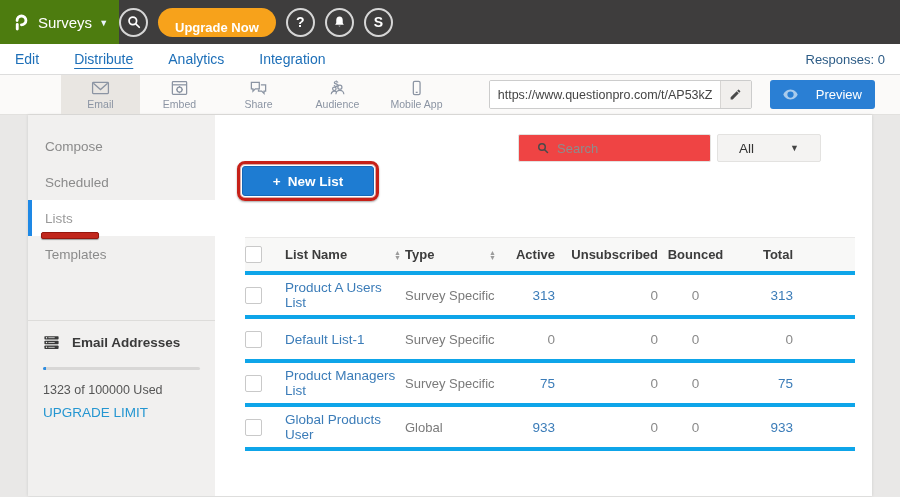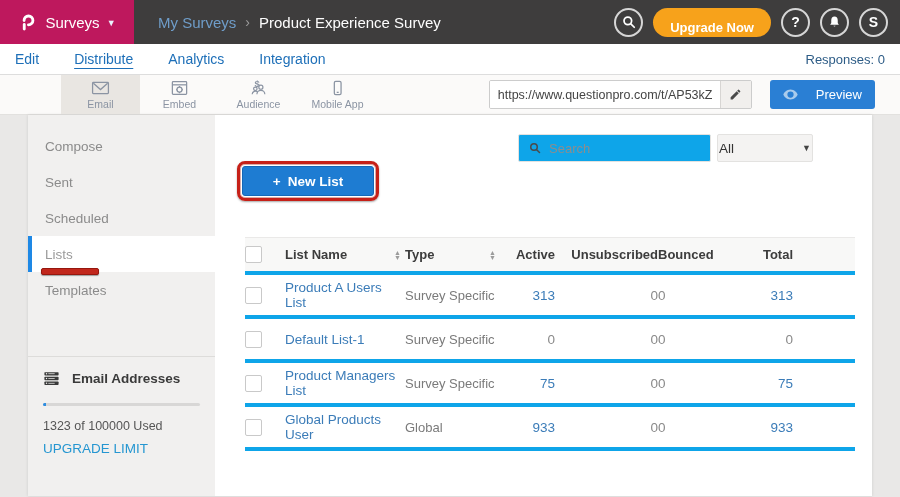--- a/index.html
+++ b/index.html
@@ -1,21 +1,21 @@
 <!DOCTYPE html>
 <html><head>
 <meta charset="utf-8">
 <style>
   * { margin:0; padding:0; box-sizing:border-box; }
   html,body { width:900px; height:497px; overflow:hidden; }
   body { font-family:"Liberation Sans", sans-serif; background:#e9e8e7; }
 
   
   .topbar { height:44px; background:#3e3d3d; display:flex; align-items:stretch; }
-  .logo-block { width:134px; background:#be185d; display:flex; align-items:center; justify-content:center; gap:7px; color:#fff; cursor:pointer; }
+  .logo-block { width:119px; background:#4d7c0f; display:flex; align-items:center; justify-content:center; gap:7px; color:#fff; cursor:pointer; }
   .logo-mark { width:20px; height:20px; }
   .logo-text { font-size:15px; color:#fff; }
   .logo-caret { font-size:9px; color:#eaf3fc; margin-top:1px; }
   .breadcrumb { display:flex; align-items:center; gap:9px; margin-left:24px; font-size:15px; flex:1; min-width:0; }
   .bc-parent { color:#6f9dc9; cursor:pointer; }
   .bc-sep { color:#9b9b9b; font-size:14px; }
   .bc-current { color:#fdfdfd; }
   .topbar-right { display:flex; align-items:center; gap:10px; padding-right:12px; }
   .circle-btn { width:29px; height:29px; border:2px solid #d6d6d6; border-radius:50%; display:flex; align-items:center; justify-content:center; color:#fff; font-size:14px; font-weight:bold; cursor:pointer; background:transparent; flex:0 0 auto; }
   .upgrade-btn { height:29px; padding:12px 17px; border:none; border-radius:15px; background:#f7a21b; color:#fff; font-weight:bold; font-size:13px; cursor:pointer; font-family:inherit; }
@@ -54,62 +54,57 @@
   .email-head svg { width:17px; height:15px; color:#3a3a3a; }
   .usage-bar { margin-top:17px; height:3px; background:#d8d7d6; border-radius:2px; position:relative; overflow:hidden; }
   .usage-fill { position:absolute; left:0; top:0; bottom:0; width:2%; background:#2e8de0; }
   .usage-text { margin-top:13px; font-size:12.5px; color:#555; }
   .upgrade-link { margin-top:8px; font-size:13.5px; color:#2596d1; cursor:pointer; }
 
   
   .main { flex:1; background:#fff; position:relative; }
   .newlist-ring { position:absolute; left:22px; top:46px; border:3px solid #c62018; border-radius:8px; padding:2px; box-shadow:0 1px 2px rgba(0,0,0,0.35), inset 0 0 0 1px rgba(150,20,10,0.35); }
   .newlist-btn { width:132px; height:30px; background:#1e7cd2; border:1px solid #1468b8; border-radius:3px; color:#fff; font-size:13.5px; font-weight:bold; display:flex; align-items:center; justify-content:center; gap:7px; cursor:pointer; font-family:inherit; }
-  .search-box { position:absolute; left:303px; top:19px; width:193px; height:28px; background:#0ea5e9; border:1px solid #e3e2e0; border-radius:2px; display:flex; align-items:center; padding:0 10px; gap:8px; }
+  .search-box { position:absolute; left:303px; top:19px; width:193px; height:28px; background:#ef4444; border:1px solid #e3e2e0; border-radius:2px; display:flex; align-items:center; padding:0 18px; gap:8px; }
   .search-box svg { width:12px; height:12px; color:#4a4a4a; flex:0 0 auto; }
   .search-input { border:none; outline:none; background:transparent; font-size:13px; color:#333; width:100%; font-family:inherit; }
   .search-input::placeholder { color:#8d8d8d; }
-  .filter-dd { position:absolute; left:502px; top:19px; width:96px; height:28px; background:#f4f3f2; border:1px solid #e3e2e0; border-radius:2px; display:flex; align-items:center; justify-content:space-between; padding:0 1px; font-size:13.5px; color:#333; cursor:pointer; }
+  .filter-dd { position:absolute; left:502px; top:19px; width:104px; height:28px; background:#f4f3f2; border:1px solid #e3e2e0; border-radius:2px; display:flex; align-items:center; justify-content:space-between; padding:0 21px; font-size:13.5px; color:#333; cursor:pointer; }
   .dd-caret { font-size:9px; color:#444; }
 
   
   .table { position:absolute; left:30px; top:122px; width:610px; font-size:13.5px; }
   .t-row { display:flex; align-items:center; border-bottom:4px solid #0ea5e9; }
   .t-head { background:#f8f8f7; border-top:1px solid #eae9e8; height:38px; font-weight:bold; color:#3c3c3c; font-size:13px; }
   .t-body-row { height:44px; }
   .c-cb { width:40px; display:flex; align-items:center; }
   .cb { width:17px; height:17px; background:#fff; border:1px solid #c9c9c9; border-radius:2px; cursor:pointer; }
   .c-name { width:120px; display:flex; align-items:center; justify-content:space-between; }
   .c-type { width:95px; display:flex; align-items:center; justify-content:space-between; padding-left:0; }
   .c-num1 { width:55px; text-align:right; }
   .c-num2 { width:103px; text-align:right; }
-  .c-num3 { width:75px; text-align:left; }
+  .c-num3 { width:75px; text-align:center; }
   .c-num4 { width:60px; text-align:right; }
   .sort-ic { display:flex; flex-direction:column; line-height:5px; font-size:7px; color:#9b9b9b; cursor:pointer; padding-right:4px; }
   .link { color:#3b7cb8; cursor:pointer; }
   .t-type-val { color:#7a7a7a; font-size:13px; }
   .num-zero { color:#8a8a8a; }
 </style>
 </head>
 <body>
 
 <div class="topbar">
   <div class="logo-block">
     <svg class="logo-mark" viewBox="0 0 24 24" fill="none" stroke="#fff" stroke-width="3.4" stroke-linecap="round">
       <path d="M7.5 20.5 L7.5 15"></path>
       <path d="M7.3 10.2 A 5.3 5.3 0 1 1 12.5 15.4"></path>
     </svg>
     <span class="logo-text">Surveys</span>
     <span class="logo-caret">▼</span>
   </div>
-  <div class="breadcrumb">
-    <span class="bc-parent">My Surveys</span>
-    <span class="bc-sep">›</span>
-    <span class="bc-current">Product Experience Survey</span>
-  </div>
   <div class="topbar-right">
     <div class="circle-btn">
       <svg width="14" height="14" viewBox="0 0 24 24" fill="none" stroke="#fff" stroke-width="3" stroke-linecap="round">
           <circle cx="10" cy="10" r="6.5"></circle>
           <path d="M15.5 15.5 L21 21"></path>
         </svg>
     </div>
     <button class="upgrade-btn">Upgrade Now</button>
     <div class="circle-btn">
         <span>?</span>
@@ -145,20 +140,27 @@
     <span class="mode-label">Email</span>
   </div>
   <div class="mode-btn">
     <svg viewBox="0 0 24 20" fill="none" stroke="currentColor" stroke-width="1.6">
         <rect x="3" y="2" width="18" height="16" rx="1"></rect>
         <path d="M3 6 L21 6"></path>
         <circle cx="12" cy="12" r="3.2"></circle>
         <path d="M12 7.5 L12 9 M12 15 L12 16.5 M7.8 12 L9 12 M15 12 L16.2 12"></path>
       </svg>
     <span class="mode-label">Embed</span>
+  </div>
+  <div class="mode-btn">
+    <svg viewBox="0 0 24 20" fill="none" stroke="currentColor" stroke-width="1.6">
+        <path d="M3 3 h10 v8 h-5 l-3 3 v-3 h-2 Z"></path>
+        <path d="M15 6 h6 v8 h-2 v3 l-3 -3 h-4 v-2"></path>
+      </svg>
+    <span class="mode-label">Share</span>
   </div>
   <div class="mode-btn">
     <svg viewBox="0 0 24 20" fill="none" stroke="currentColor" stroke-width="1.5">
         <text x="7" y="9" font-size="12" fill="currentColor" stroke="none" font-weight="bold">$</text>
         <circle cx="15" cy="9" r="2.6"></circle>
         <path d="M10 18 a5 5 0 0 1 10 0"></path>
         <circle cx="8" cy="11" r="2.2"></circle>
         <path d="M4 18 a4.2 4.2 0 0 1 7 -3"></path>
       </svg>
     <span class="mode-label">Audience</span>
@@ -187,23 +189,20 @@
     </button>
   </div>
 </div>
 
 <div class="content-wrap">
   <div class="card">
 
     <div class="sidebar">
       <div class="side-item">
           <span>Compose</span>
-        </div>
-      <div class="side-item">
-          <span>Sent</span>
         </div>
       <div class="side-item">
           <span>Scheduled</span>
         </div>
       <div class="side-item active">
         <span>Lists</span>
         <span class="lists-underline"></span>
       </div>
       <div class="side-item">
           <span>Templates</span>

